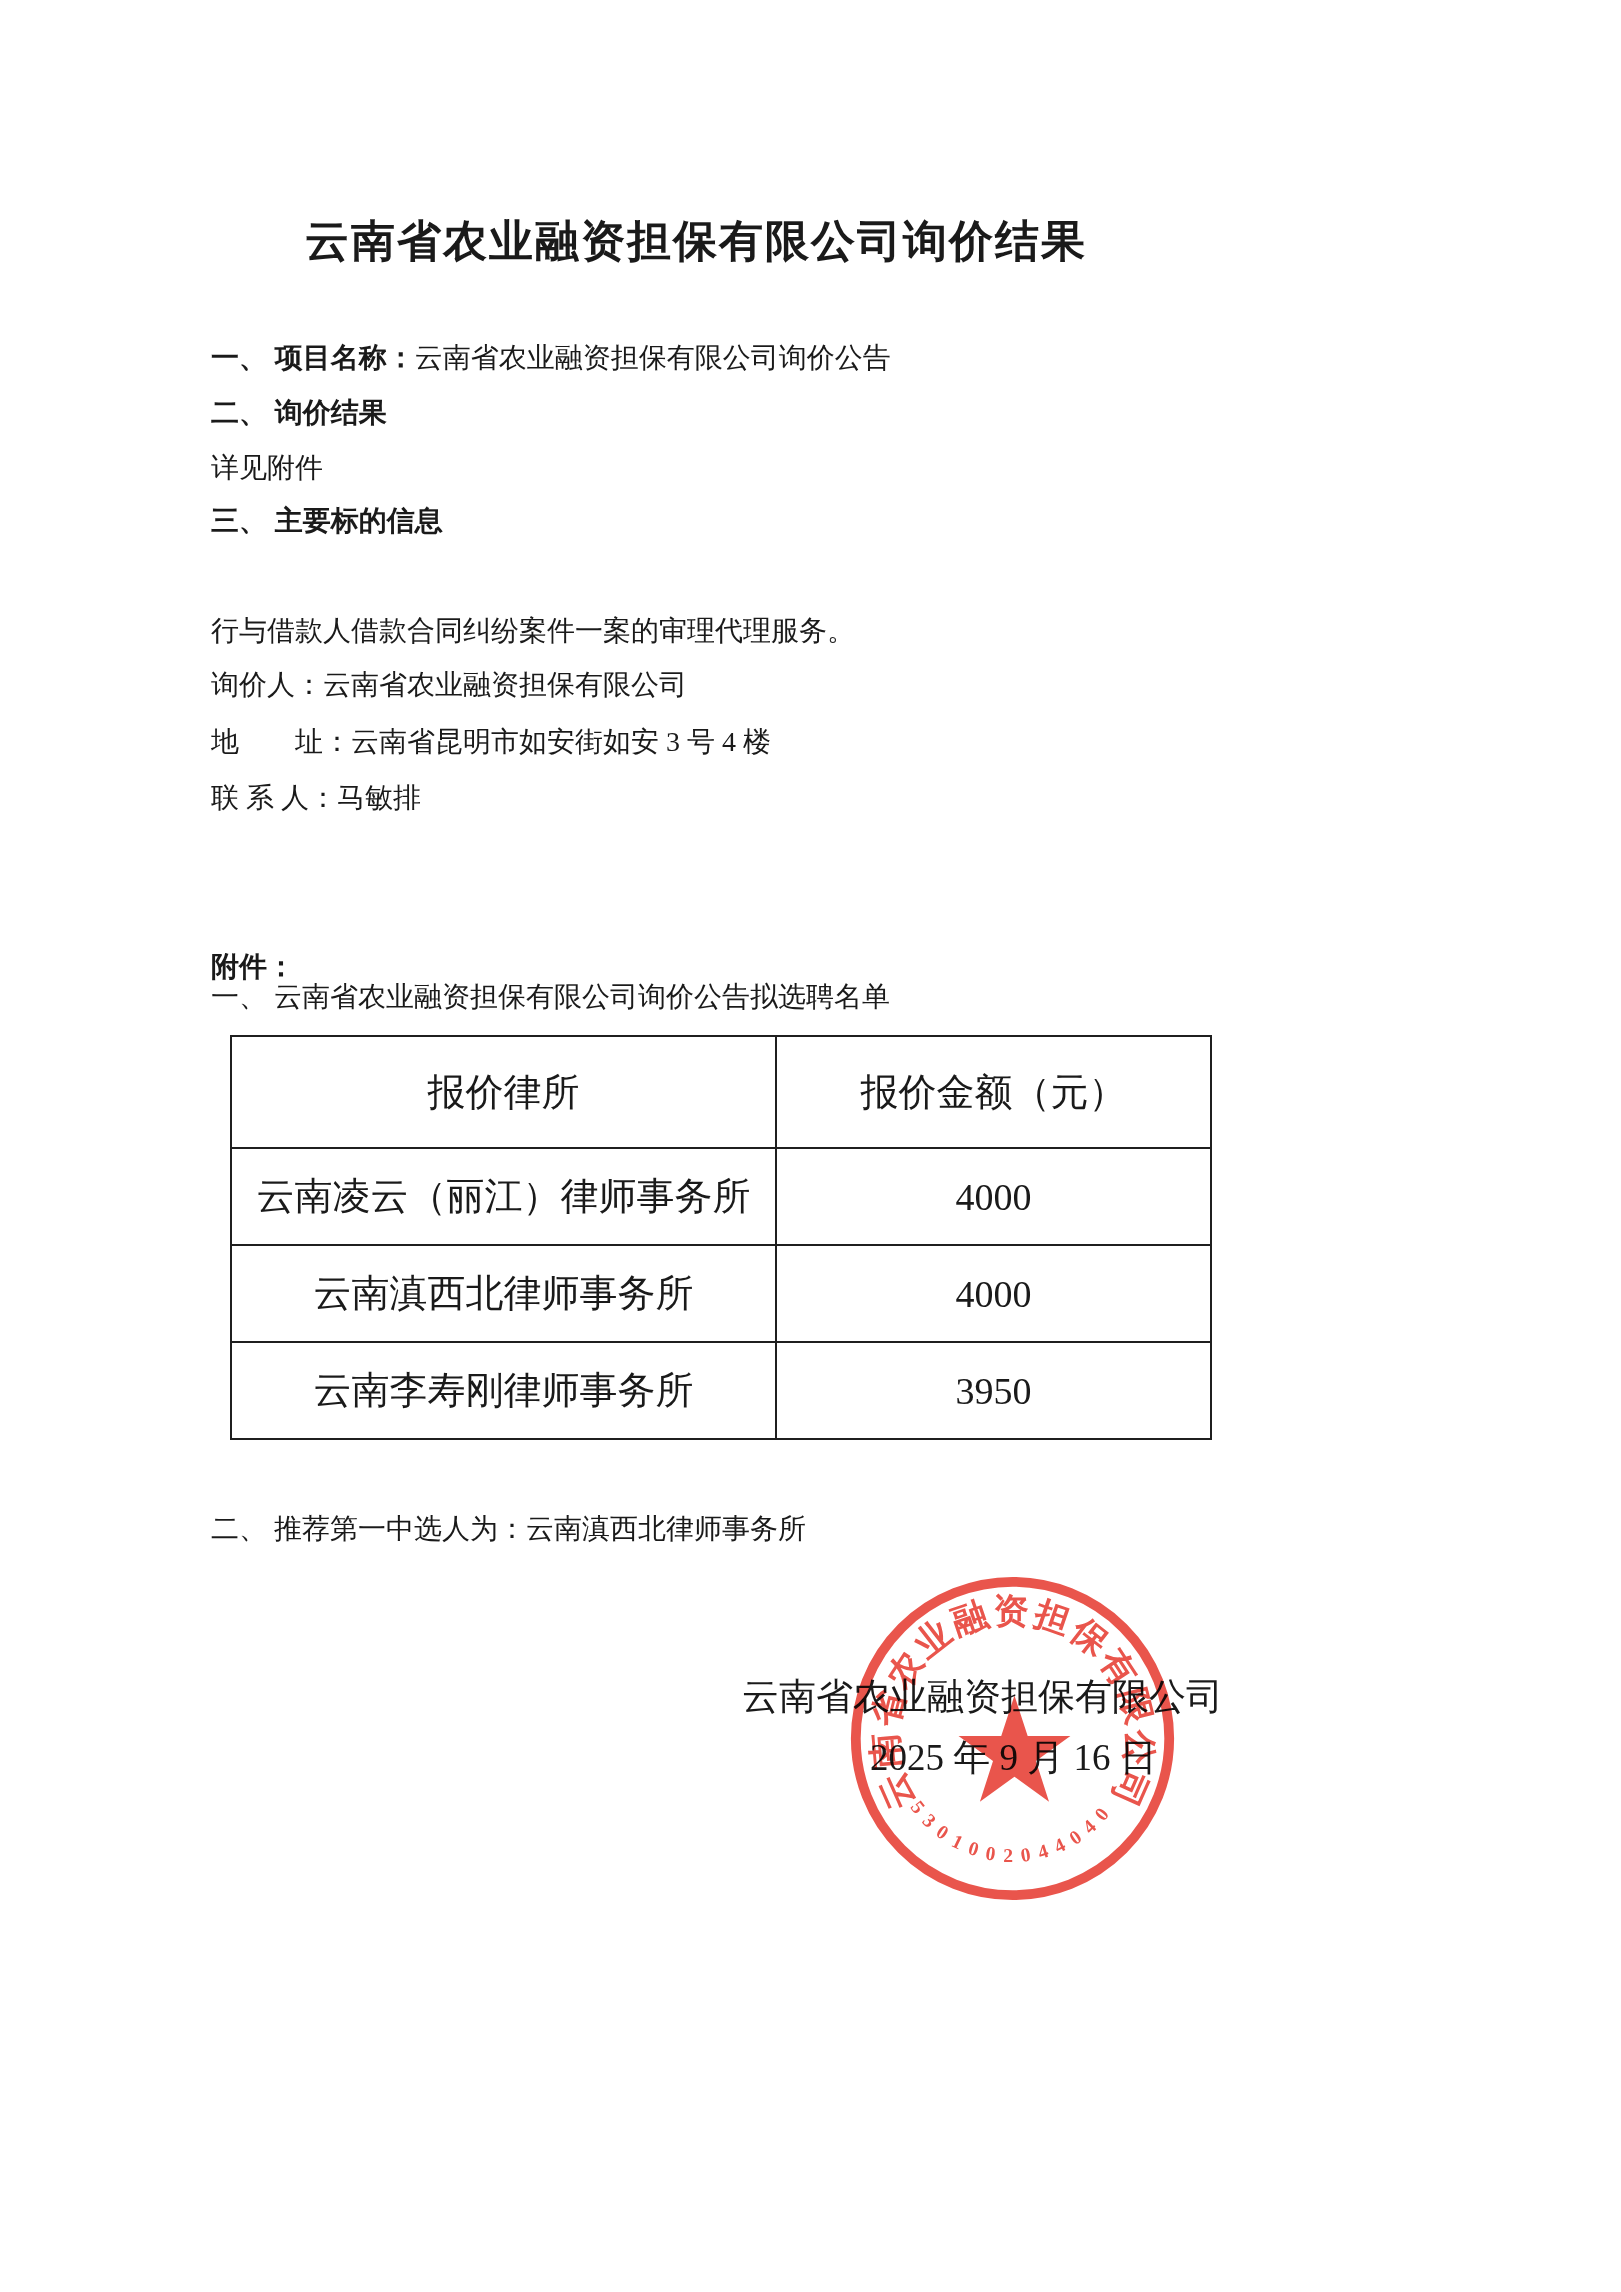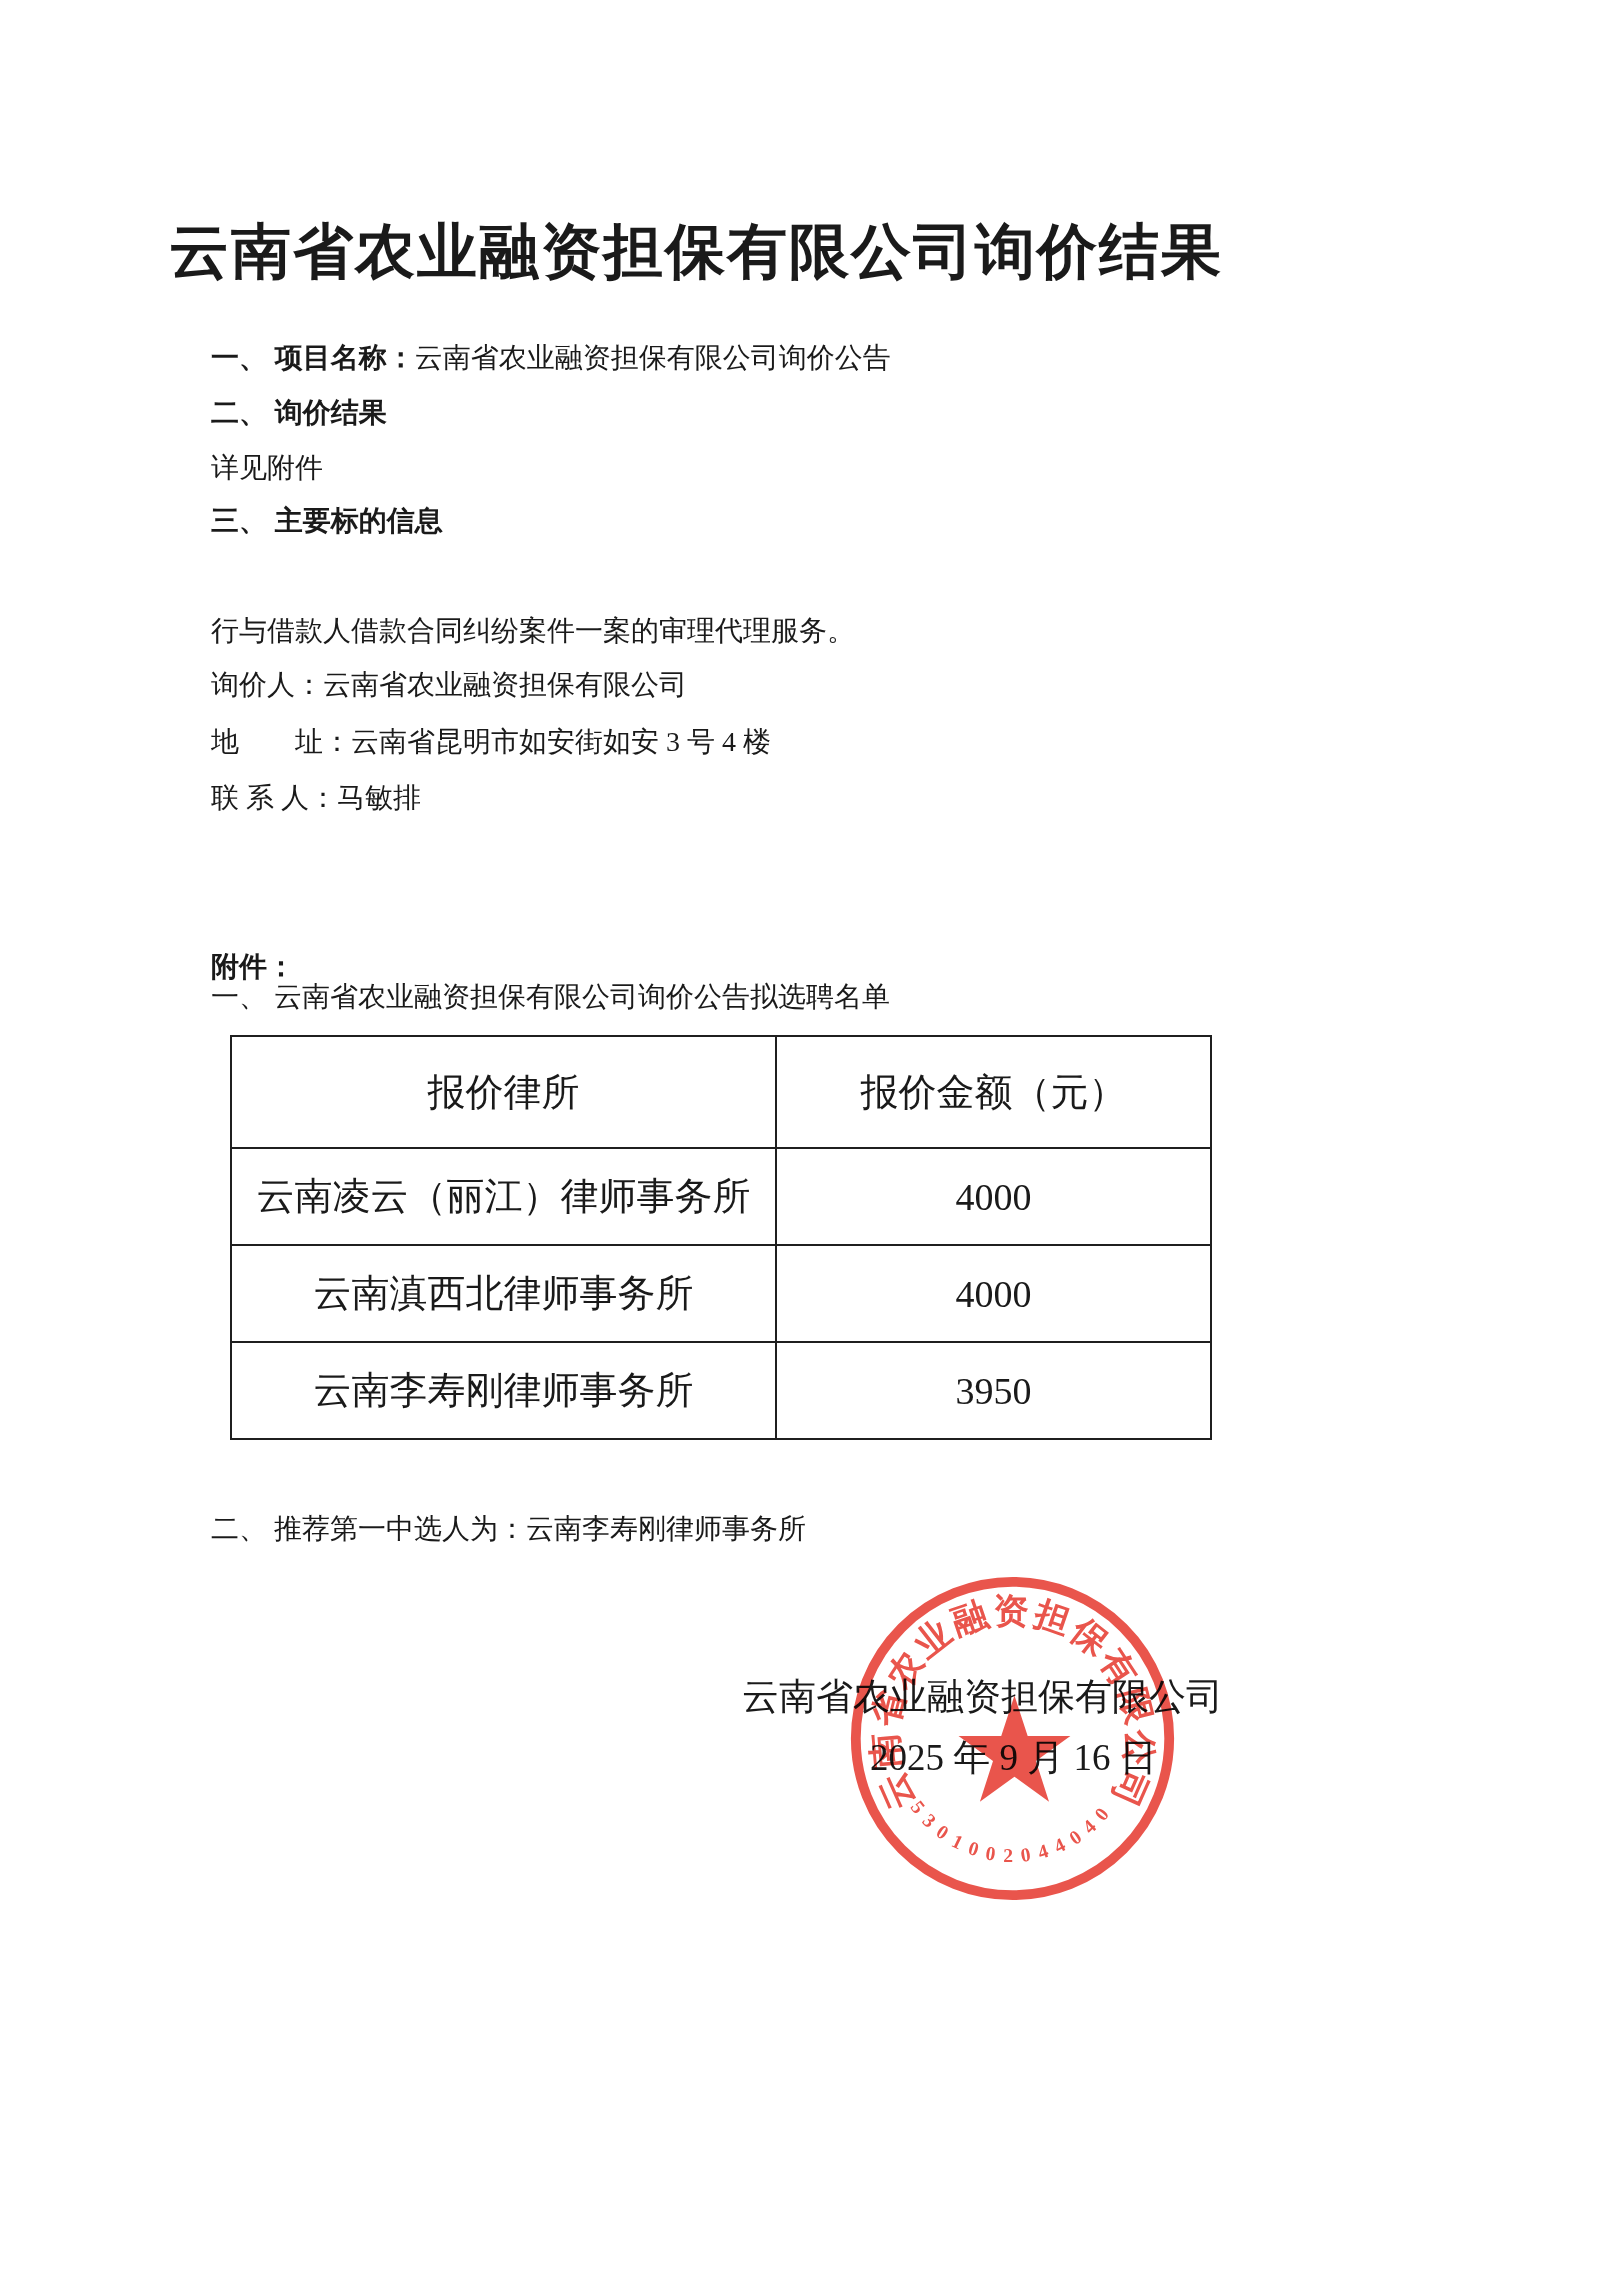--- a/index.html
+++ b/index.html
@@ -8,21 +8,21 @@
     width:1621px;height:2293px;
     background:#ffffff;
     font-family:"Liberation Serif","DejaVu Serif",serif;
     color:#1a1a1a;
     overflow:hidden;
   }
   .abs{position:absolute;}
   .doc-title{
     left:0;top:212px;width:1392px;
     text-align:center;
-    font-size:60px;font-weight:bold;
+    font-size:44px;font-weight:bold;
     font-family:"Liberation Serif","DejaVu Serif",serif;
     letter-spacing:2px;
   }
   .line{left:211px;font-size:28px;line-height:1.2;white-space:nowrap;}
   .b{font-family:"Liberation Sans","DejaVu Sans",sans-serif;font-weight:bold;}
   .p-just{
     white-space:normal;
     width:1009px;
     text-align:justify;
     text-align-last:justify;
@@ -98,21 +98,21 @@
       <td class="c1">云南滇西北律师事务所</td>
       <td class="c2">4000</td>
     </tr>
     <tr class="drow">
       <td class="c1">云南李寿刚律师事务所</td>
       <td class="c2">3950</td>
     </tr>
   </tbody>
     </table>
 
-  <div class="abs line" style="top:1512px;">二、 推荐第一中选人为：云南李寿刚律师事务所</div>
+  <div class="abs line" style="top:1512px;">二、 推荐第一中选人为：云南滇西北律师事务所</div>
 
   <div class="abs sig" style="left:742px;top:1672px;">云南省农业融资担保有限公司</div>
   <div class="abs sig" style="left:870px;top:1733px;">2025 年 9 月 16 日</div>
 
   <svg id="stamp" viewBox="0 0 340 340">
     <defs>
       <path id="arcTop" d="M 79.6 245.8 A 118 118 0 1 1 260.4 245.8" fill="none"></path>
       <path id="arcBottom" d="M 55.8 223.3 A 126 126 0 0 0 284.2 223.3" fill="none"></path>
     </defs>
     <circle cx="170" cy="170" r="160" fill="none" stroke-width="10" stroke="#e8463c"></circle>

